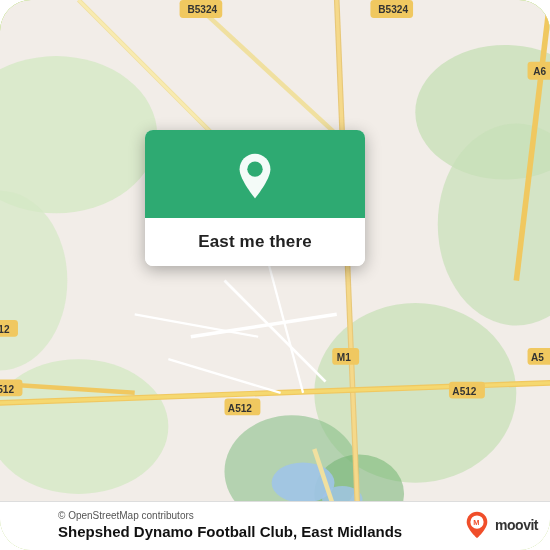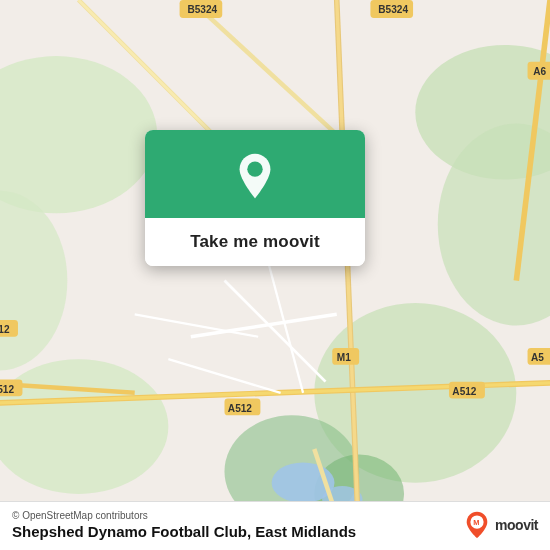--- a/index.html
+++ b/index.html
@@ -11,20 +11,21 @@
       font-family: Arial, sans-serif;
       position: relative;
     }
 
     #map-container {
       width: 550px;
       height: 550px;
       position: relative;
       background-color: #84cc16;
       overflow: hidden;
+      border-radius: 31px;
     }
 
     
     #map-bg {
       width: 100%;
       height: 100%;
       position: absolute;
       top: 0; left: 0;
     }
 
@@ -82,20 +83,21 @@
       align-items: center;
       justify-content: space-between;
       border-top: 1px solid #ddd;
       z-index: 10;
     }
 
     #bottom-left {
       display: flex;
       flex-direction: column;
       gap: 2px;
+      margin-left: 46px;
     }
 
     #osm-credit {
       font-size: 10px;
       color: #555;
     }
 
     #location-name {
       font-size: 15px;
       font-weight: 700;
@@ -201,21 +203,21 @@
   </svg>
 
   <div id="location-card">
     <div id="card-icon-area">
 
       <svg id="pin-icon" viewBox="0 0 48 56" fill="none">
         <path d="M24 2C14.06 2 6 10.06 6 20C6 32 24 54 24 54C24 54 42 32 42 20C42 10.06 33.94 2 24 2Z" fill="white" opacity="0.95"></path>
         <circle cx="24" cy="20" r="9" fill="#2eaa72"></circle>
       </svg>
     </div>
-    <button id="card-button">Take me moovit</button>
+    <button id="card-button">East me there</button>
   </div>
 
   <div id="bottom-bar">
     <div id="bottom-left">
       <span id="osm-credit">© OpenStreetMap contributors</span>
       <span id="location-name">Shepshed Dynamo Football Club, East Midlands</span>
     </div>
     <div id="moovit-logo">
 
       <svg id="moovit-pin" viewBox="0 0 32 38" fill="none">

